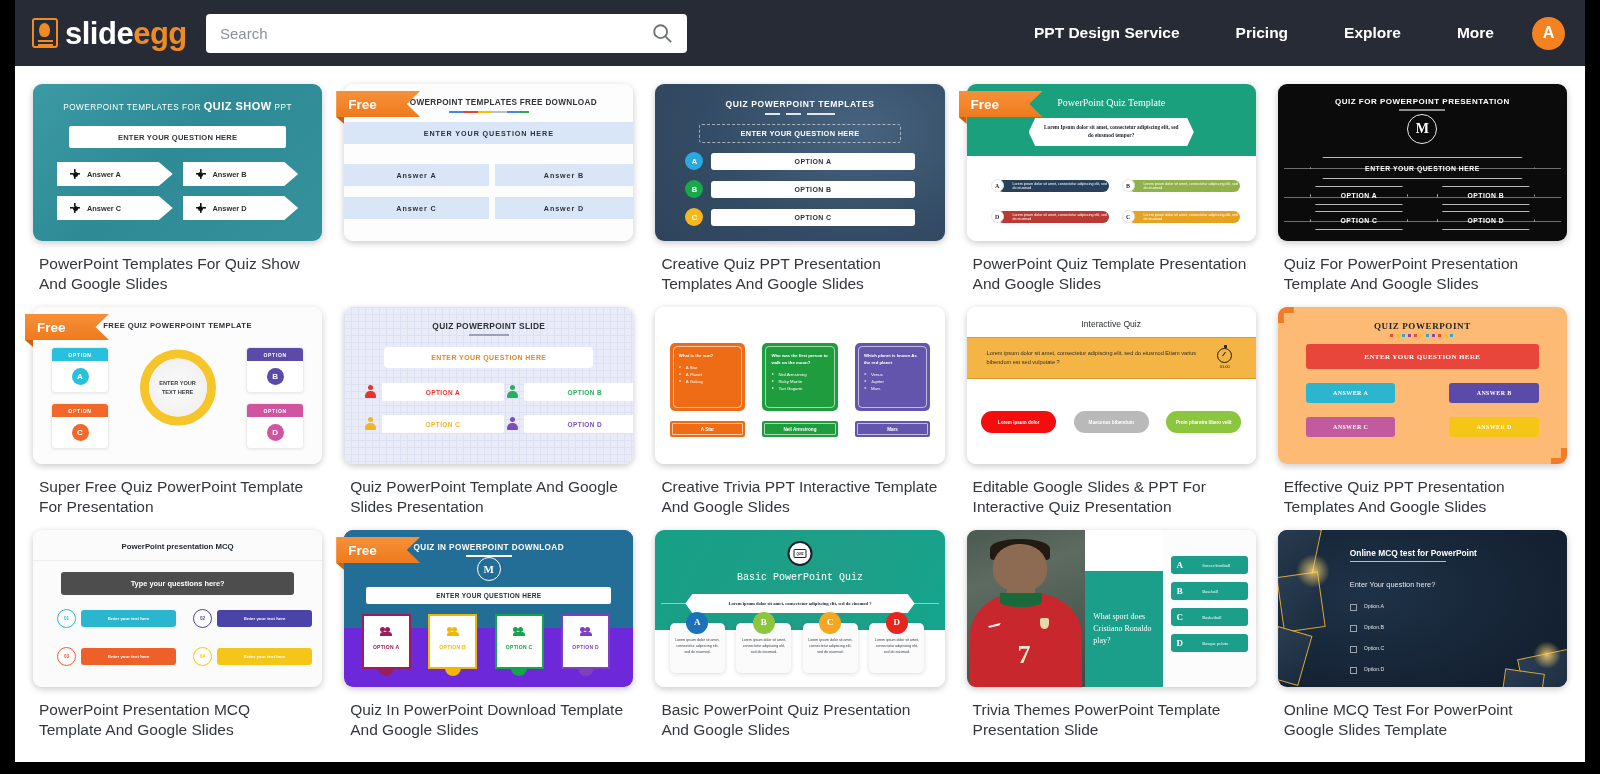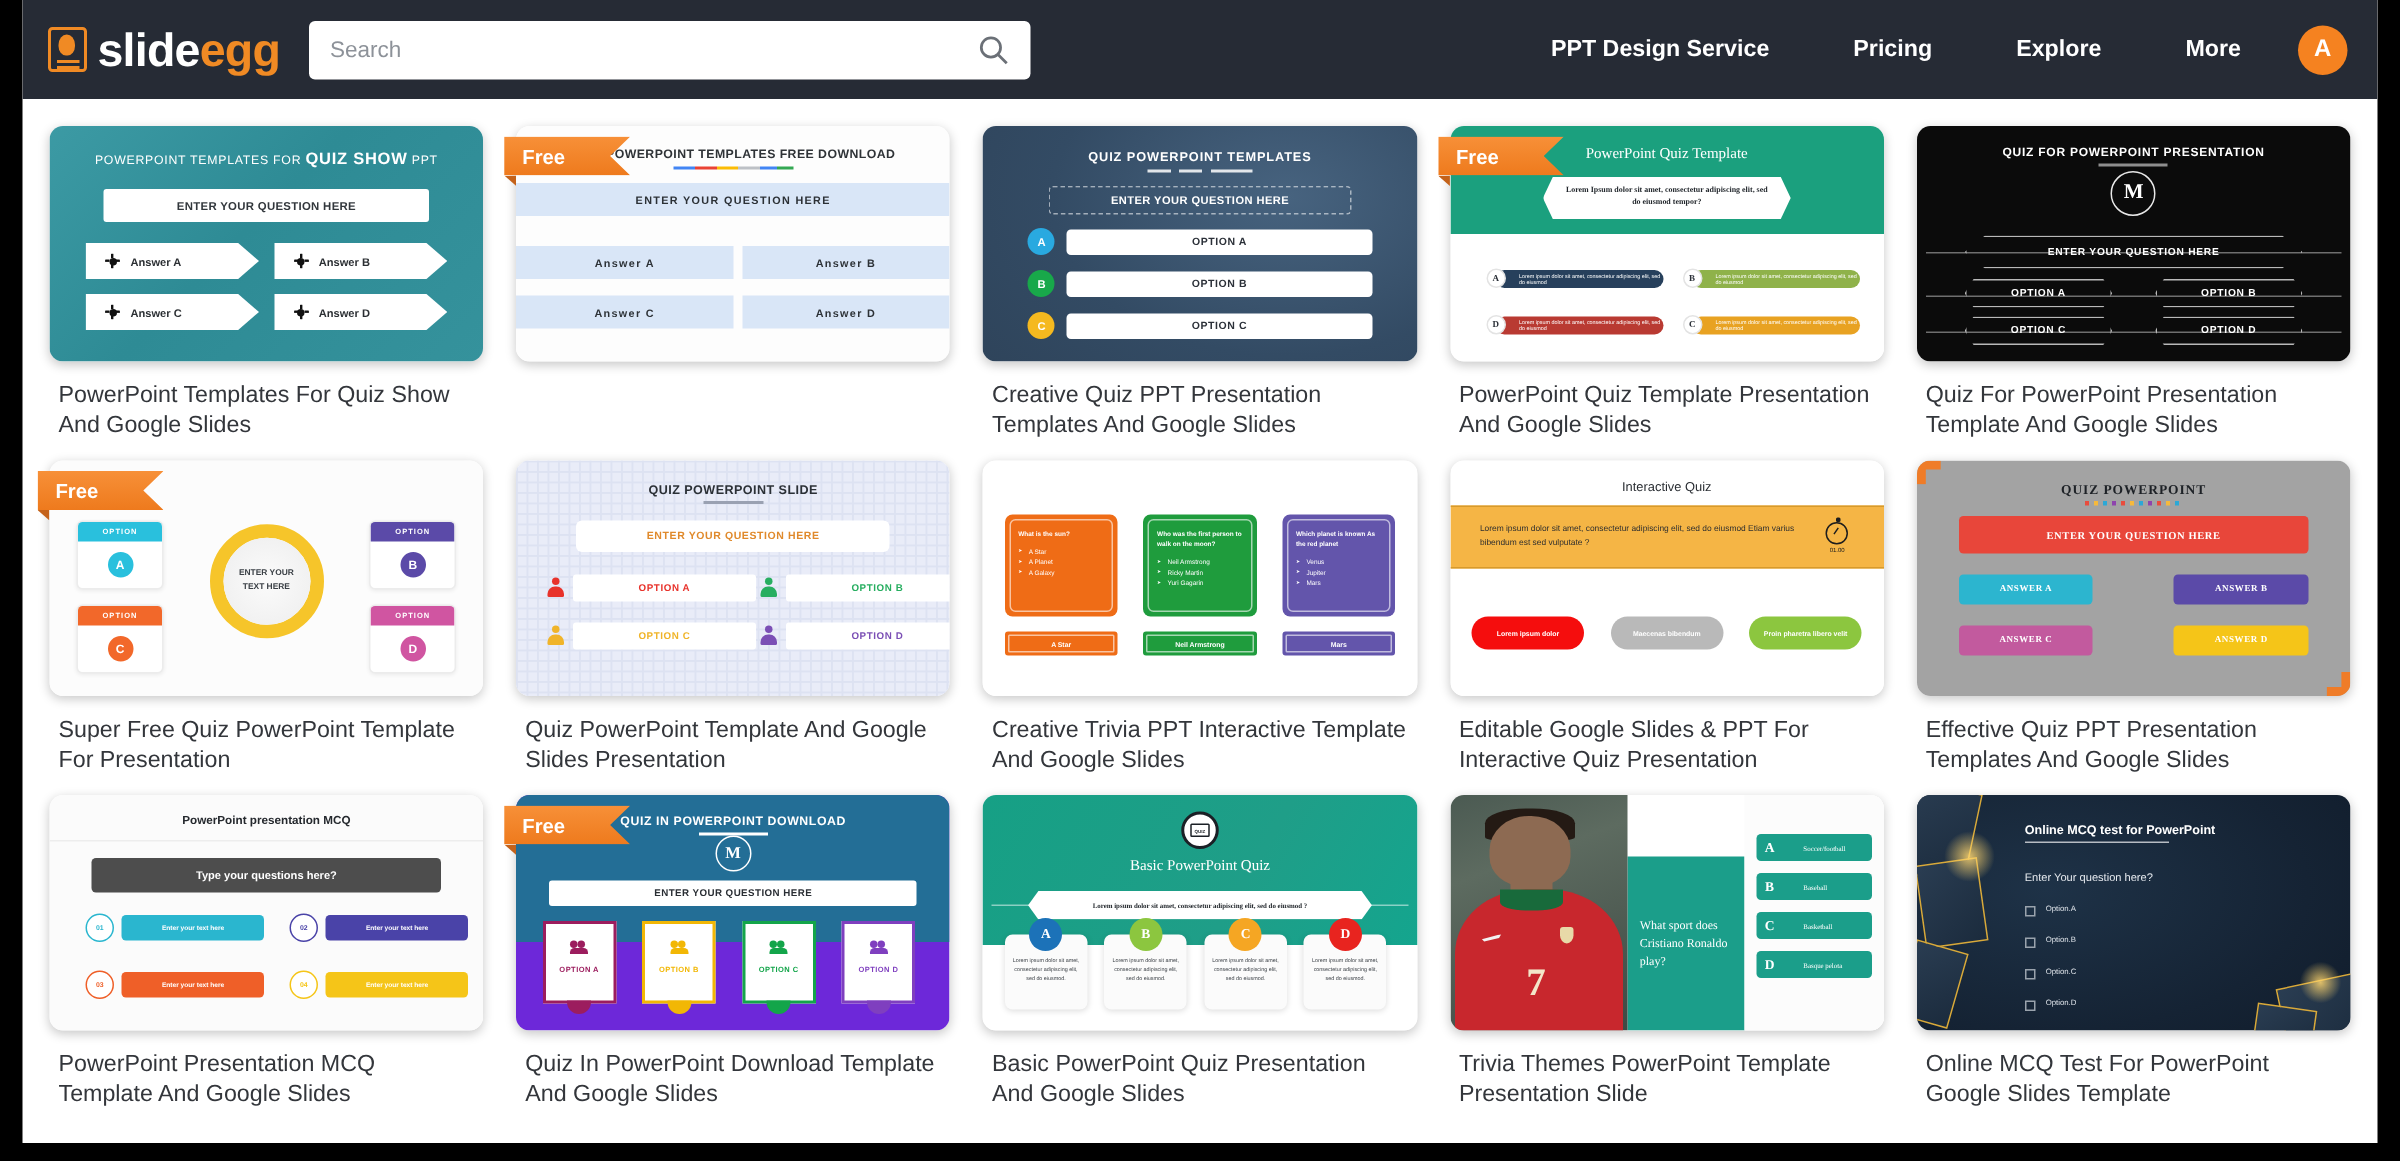--- a/index.html
+++ b/index.html
@@ -162,21 +162,21 @@
               border-top:1px solid #d79a2c; border-bottom:1px solid #d79a2c; display:flex; align-items:center; padding:0 20px; }
   .c9 .band .txt { font-size:5.6px; color:#2f2f2f; line-height:1.7; flex:1; }
   .c9 .watch { width:22px; text-align:center; font-size:4px; color:#1d1d1d; }
   .c9 .watch .circ { width:15px; height:15px; border:1.6px solid #1d1d1d; border-radius:50%; margin:0 auto 1px; position:relative; }
   .c9 .watch .circ:before { content:""; position:absolute; left:6px; top:-3.5px; width:3px; height:3px; background:#1d1d1d; border-radius:1px; }
   .c9 .watch .circ:after { content:""; position:absolute; left:6.3px; top:3px; width:1.2px; height:5px; background:#1d1d1d; transform:rotate(35deg); transform-origin:top; }
   .c9 .pill { position:absolute; top:104px; height:22px; width:26%; border-radius:11px; color:#fff;
               font-size:4.6px; font-weight:bold; display:flex; align-items:center; justify-content:center; }
 
   
-  .c10 { background:#a3a3a3; }
+  .c10 { background:#fdba74; }
   .c10 .h { padding-top:14px; font-size:9px; color:#1d2126; font-family:"Liberation Serif",serif; font-weight:bold; letter-spacing:.6px; }
   .c10 .dots { width:64px; height:3px; margin:3px auto 0;
      background:repeating-linear-gradient(90deg,#e84c3d 0 3px,transparent 3px 6px,#f6b93b 6px 9px,transparent 9px 12px,#2ca8d6 12px 15px,transparent 15px 18px,#8e44ad 18px 21px,transparent 21px 24px); }
   .c10 .q { position:absolute; left:28px; right:28px; top:37px; height:25px; background:#e8463a; border-radius:3px;
             display:flex; align-items:center; justify-content:center; color:#fff; font-size:7px;
             font-family:"Liberation Serif",serif; font-weight:bold; letter-spacing:.4px; }
   .c10 .a { position:absolute; width:31%; height:20px; border-radius:3px; color:#fff; font-size:6px;
             font-family:"Liberation Serif",serif; font-weight:bold; letter-spacing:.4px;
             display:flex; align-items:center; justify-content:center; }
   .c10 .corner { position:absolute; width:16px; height:16px; background:#ef7c28; }
@@ -213,21 +213,21 @@
   .c12 .grp:before { content:""; position:absolute; left:0; top:2px; width:5px; height:5px; border-radius:50%; background:currentColor; box-shadow:5px 0 0 currentColor; }
   .c12 .grp:after { content:""; position:absolute; left:0; top:7px; width:12px; height:4px; background:currentColor; border-radius:3px 3px 0 0; }
 
   
   .c13 { background:#fff; }
   .c13 .top { position:absolute; left:0; right:0; top:0; height:100px; background:linear-gradient(120deg,#16a085,#1f9e88 60%,#14a58e); }
   .c13 .badge { position:absolute; left:50%; top:11px; transform:translateX(-50%); width:25px; height:25px; border-radius:50%;
                 background:#fff; border:2px solid #1b2026; display:flex; align-items:center; justify-content:center; }
   .c13 .badge .bx { width:13px; height:9px; border:1px solid #1b2026; border-radius:1px; font-size:3px;
                     display:flex; align-items:center; justify-content:center; color:#1b2026; font-weight:bold; }
-  .c13 .h { color:#fff; padding-top:42px; font-size:10px; font-family:Liberation Serif, serif; }
+  .c13 .h { color:#fff; padding-top:42px; font-size:10px; font-family:Liberation Mono, monospace; }
   .c13 .q { position:absolute; left:30px; right:30px; top:64px; height:19px; background:#fff;
             clip-path:polygon(3% 0,97% 0,100% 50%,97% 100%,3% 100%,0 50%); display:flex; align-items:center; justify-content:center;
             font-size:4.6px; font-weight:bold; color:#23282d; font-family:"Liberation Serif",serif; }
   .c13 .line { position:absolute; top:73px; height:1px; background:rgba(255,255,255,.5); width:26px; }
   .c13 .ac { position:absolute; top:93px; width:19%; height:50px; background:#fbfbfb; border-radius:5px;
              box-shadow:0 1px 4px rgba(0,0,0,.14); padding:14px 5px 0; text-align:center;
              font-size:3.6px; line-height:1.7; color:#3a3f45; }
   .c13 .ac .cc { position:absolute; left:50%; top:-11px; transform:translateX(-50%); width:22px; height:22px; border-radius:50%;
                  color:#fff; font-size:9px; font-weight:bold; font-family:"Liberation Serif",serif;
                  display:flex; align-items:center; justify-content:center; }
@@ -410,20 +410,21 @@
       </div>
       <div class="card-title">Quiz For PowerPoint Presentation Template And Google Slides</div>
     </div>
 
     <div class="cell">
       <div class="thumb-wrap">
         <div class="ribbon">Free</div>
         <div class="ribbon-fold"></div>
         <div class="thumb">
           <div class="s c6">
+            <div class="t-center h">FREE QUIZ POWERPOINT TEMPLATE</div>
             <div class="ob" style="left:18px;top:40px;">
               <div class="cap" style="background:#29c0dd;">OPTION</div>
               <div class="ltr" style="background:#29c0dd;">A</div>
             </div>
             <div class="ob" style="right:18px;top:40px;">
               <div class="cap" style="background:#5b4aa8;">OPTION</div>
               <div class="ltr" style="background:#5b4aa8;">B</div>
             </div>
             <div class="ob" style="left:18px;top:96px;">
               <div class="cap" style="background:#f2682a;">OPTION</div>

